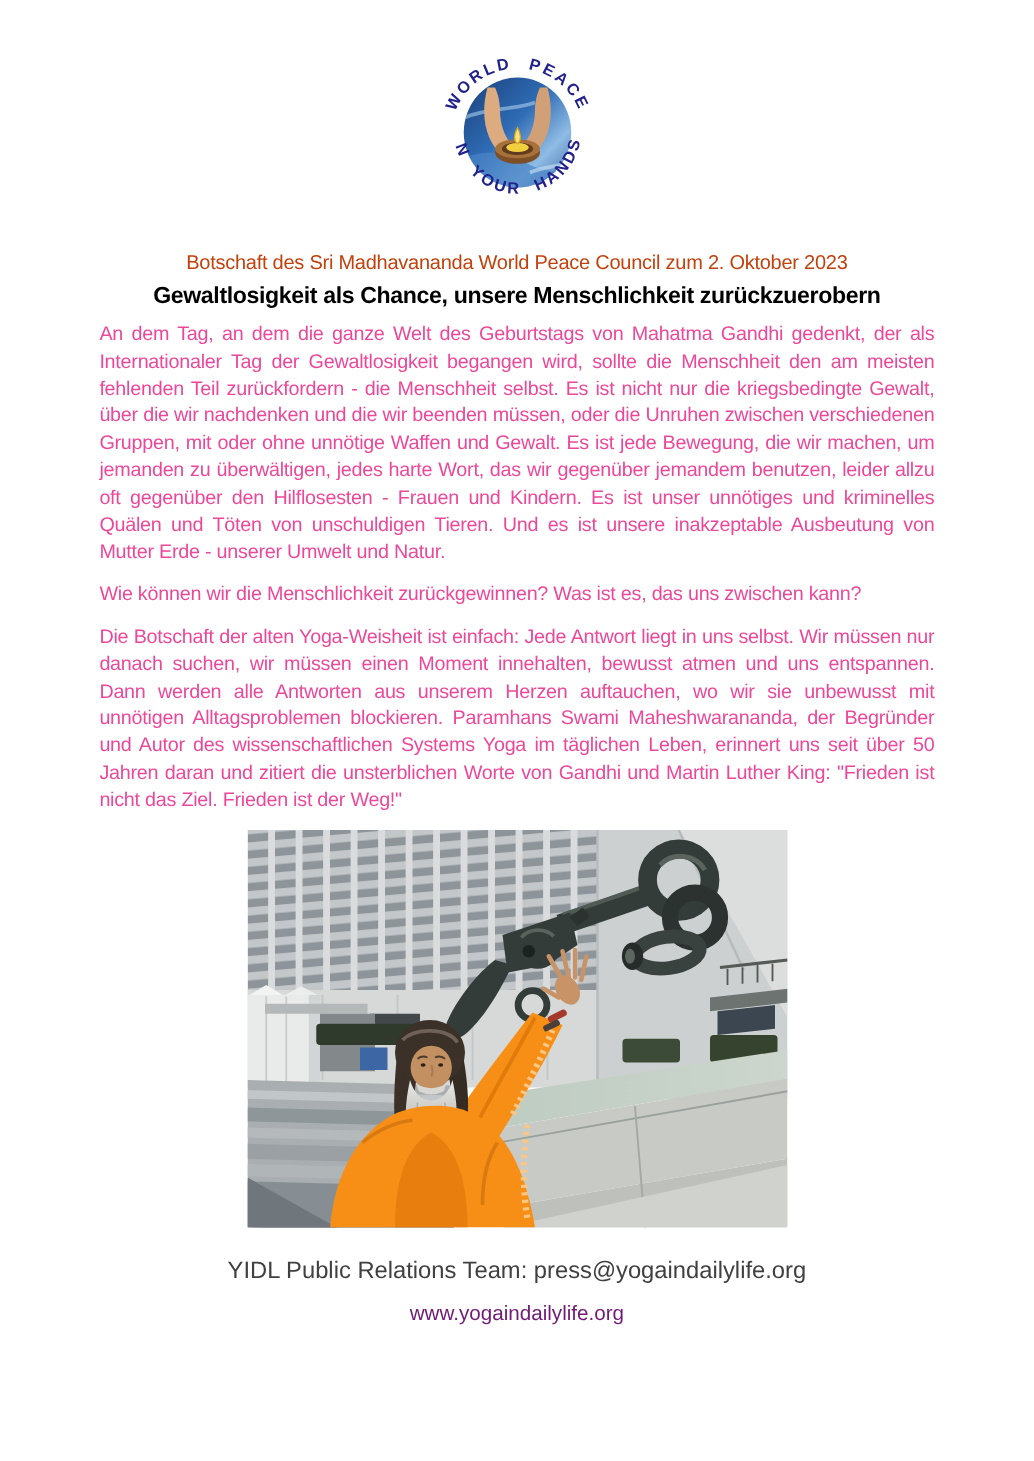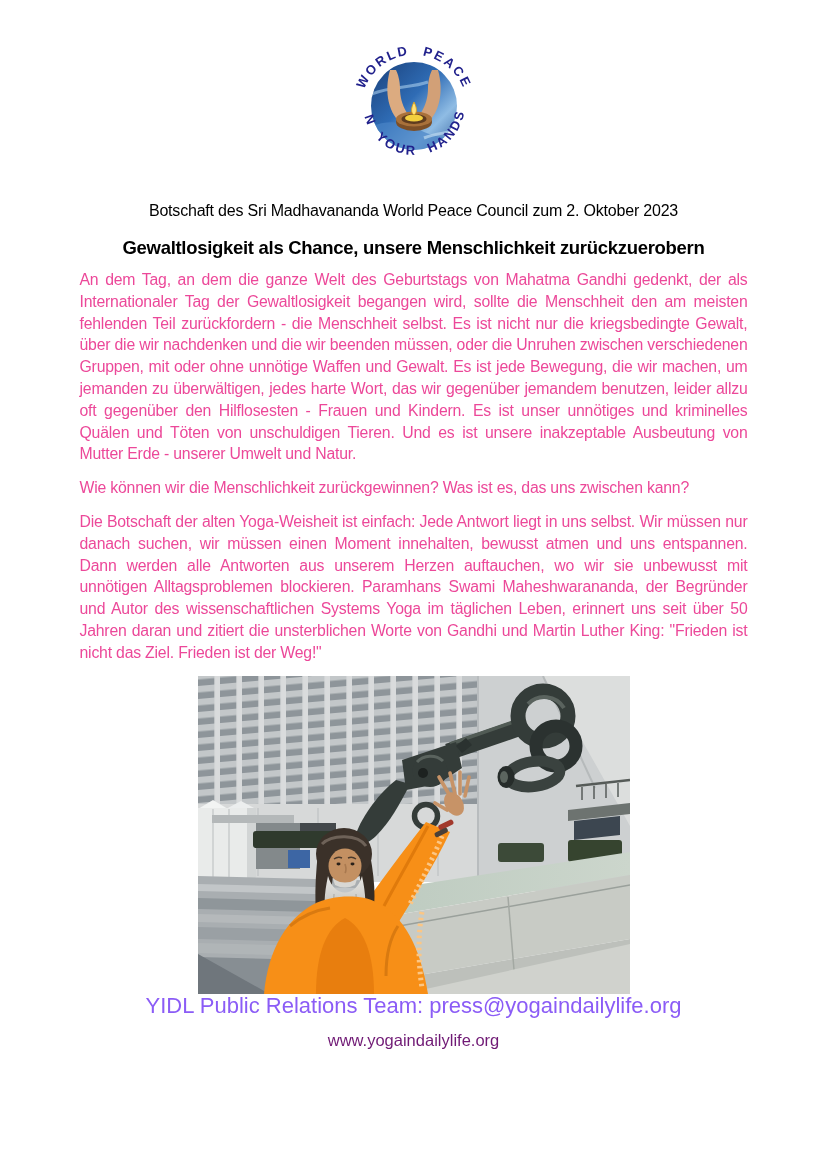--- a/index.html
+++ b/index.html
@@ -18,24 +18,24 @@
     width: 120px;
     margin: 38px auto 0;
   }
   .logo-wrap svg { display: block; }
   .kicker {
     margin-top: 37px;
     text-align: center;
     font-size: 16px;
     line-height: 20px;
     letter-spacing: -0.2px;
-    color: #000000;
+    color: #c2410c;
   }
   .doc-title {
-    margin-top: 16px;
+    margin-top: 4px;
     text-align: center;
     font-size: 18.5px;
     line-height: 22px;
     font-weight: bold;
     letter-spacing: -0.3px;
     color: #000;
   }
   .body-text {
     width: 668px;
     margin: 10px auto 0;
@@ -47,25 +47,25 @@
     text-align: justify;
     margin-bottom: 12px;
     color: #ec4899;
   }
   .photo-figure {
     width: 432px;
     margin: 8px auto 0;
   }
   .photo-figure svg { display: block; }
   .footer-line1 {
-    margin-top: 2px;
+    margin-top: 25px;
     text-align: center;
-    font-size: 22px;
+    font-size: 19px;
     line-height: 20px;
-    color: #8b5cf6;
+    color: #404040;
   }
   .footer-line2 {
     margin-top: 14px;
     text-align: center;
     font-size: 16.5px;
     line-height: 20px;
     color: #701a75;
   }
   .logo-arc-text {
     font-family: "Liberation Sans", sans-serif;

